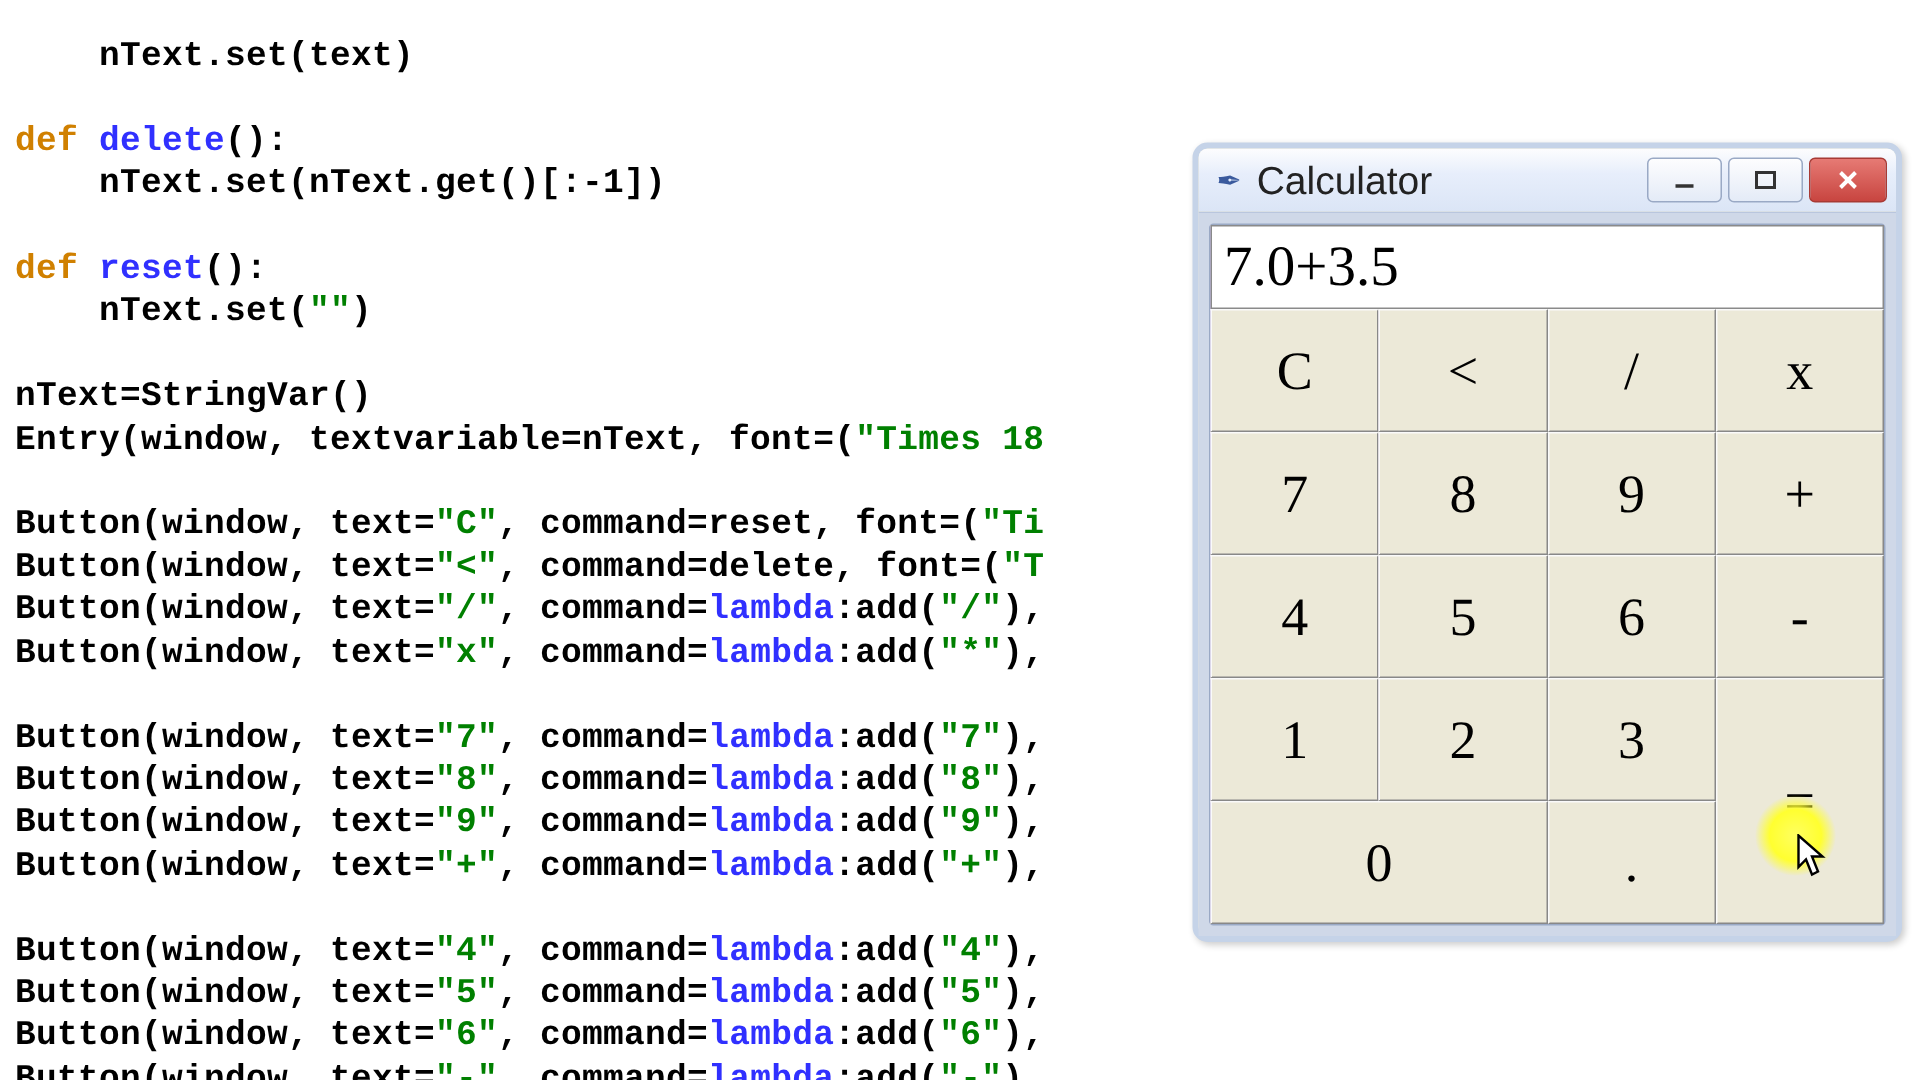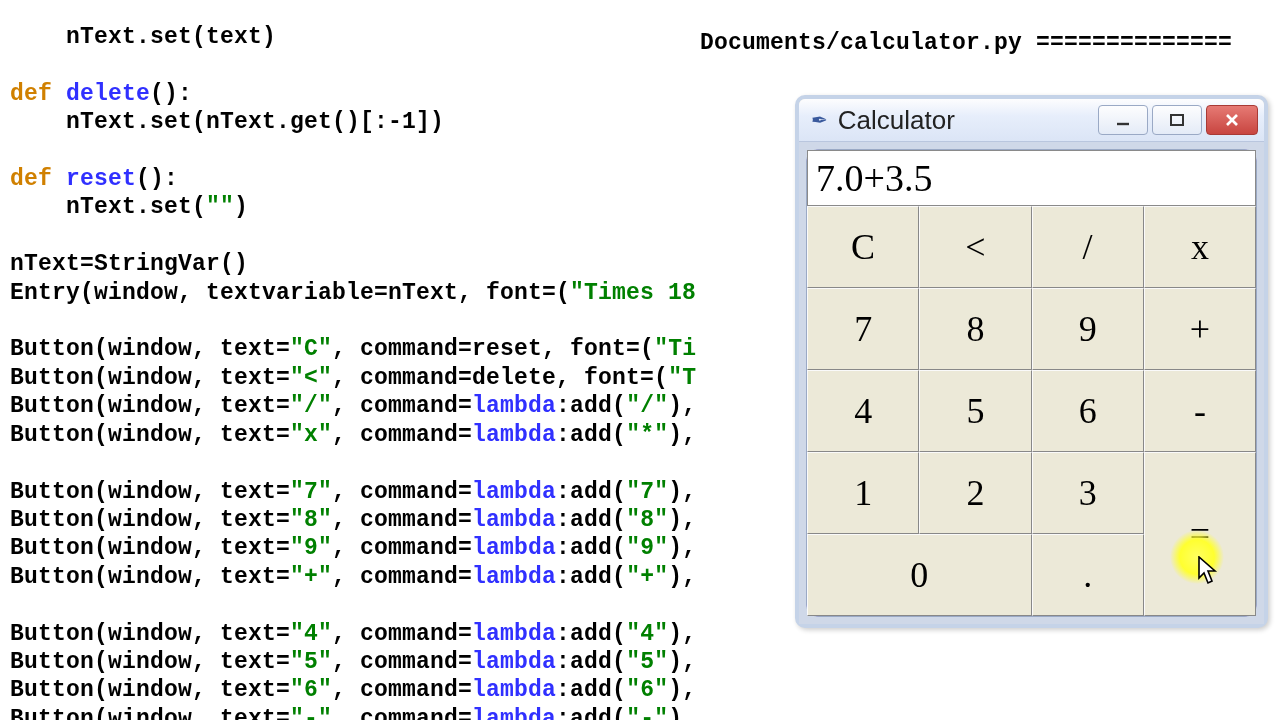--- a/index.html
+++ b/index.html
@@ -17,21 +17,21 @@
   
   .calcwin{position:absolute;left:795px;top:95px;width:465px;border:4px solid #c5d3e8;border-radius:10px;background:#ece9d8;box-shadow:2px 2px 5px rgba(0,0,0,.2)}
   .titlebar{display:flex;align-items:center;height:42px;background:linear-gradient(#fdfdfe,#e7eefb 40%,#dbe5f6);border-top-left-radius:6px;border-top-right-radius:6px;border-bottom:1px solid #b9c6de;padding:0 6px 0 12px}
   .titlebar .appicon{font-size:20px;color:#3a5a9d;margin-right:10px}
   .titlebar .title{flex:1;font-family:"Segoe UI",Arial,sans-serif;font-size:26px;color:#222}
   .winbtn{display:inline-flex;align-items:center;justify-content:center;width:48px;height:28px;margin-left:4px;border:1px solid #9aa9c5;border-radius:4px;background:linear-gradient(#fdfdfe,#e4ebf7);font-family:Arial,sans-serif;font-weight:bold;font-size:15px;color:#333;cursor:pointer}
   .winbtn.close{background:linear-gradient(#e67a74,#c84540);color:#fff;border-color:#a83a35;width:50px}
   .winbtn svg{display:block}
 
   .clientframe{padding:7px;background:#cfd8e8}
-  .client{background:#8b5cf6;border:1px solid #9aa9c5;border-radius:13px;padding:0}
+  .client{background:#8b5cf6;border:1px solid #9aa9c5;border-radius:3px;padding:0}
 
   .display{height:54px;border:1px solid #8a8a8a;background:#fff;margin:0;padding:0 8px;font-family:"Times New Roman",serif;font-size:38px;line-height:54px;text-align:left;color:#000}
 
   .grid{display:grid;grid-template-columns:repeat(4,1fr);grid-template-rows:repeat(5,82px)}
   .btn{display:flex;align-items:center;justify-content:center;border:1.5px solid #888;border-top-color:#fafafa;border-left-color:#fafafa;background:#ece9d8;font-family:"Times New Roman",serif;font-size:36px;color:#000;cursor:pointer;user-select:none}
   .btn[data-span="2c"]{grid-column:span 2}
   .btn[data-span="2r"]{grid-row:span 2}
 
   .highlight{position:absolute;width:54px;height:54px;border-radius:50%;background:radial-gradient(circle,#ffff60 0%,#ffff30 45%,rgba(255,255,0,0) 71%);pointer-events:none}
   .cursor{position:absolute;pointer-events:none}
@@ -62,21 +62,20 @@
 <span>Button(window, text=</span><span class="str">"8"</span><span>, command=</span><span class="fn">lambda</span><span>:add(</span><span class="str">"8"</span><span>),</span>
 <span>Button(window, text=</span><span class="str">"9"</span><span>, command=</span><span class="fn">lambda</span><span>:add(</span><span class="str">"9"</span><span>),</span>
 <span>Button(window, text=</span><span class="str">"+"</span><span>, command=</span><span class="fn">lambda</span><span>:add(</span><span class="str">"+"</span><span>),</span>
 <span></span>
 <span>Button(window, text=</span><span class="str">"4"</span><span>, command=</span><span class="fn">lambda</span><span>:add(</span><span class="str">"4"</span><span>),</span>
 <span>Button(window, text=</span><span class="str">"5"</span><span>, command=</span><span class="fn">lambda</span><span>:add(</span><span class="str">"5"</span><span>),</span>
 <span>Button(window, text=</span><span class="str">"6"</span><span>, command=</span><span class="fn">lambda</span><span>:add(</span><span class="str">"6"</span><span>),</span>
 <span>Button(window, text=</span><span class="str">"-"</span><span>, command=</span><span class="fn">lambda</span><span>:add(</span><span class="str">"-"</span><span>),</span>
 </pre>
 
-  <div class="shell">Documents/calculator.py ==============</div>
 
   <div class="calcwin">
     <div class="titlebar">
       <span class="appicon">✒</span>
       <span class="title">Calculator</span>
       <span class="winbtn">
         <svg width="18" height="14" viewBox="0 0 18 14">
             <line x1="3" y1="11" x2="15" y2="11" stroke="#333" stroke-width="2.4"></line>
           </svg>
       </span>

